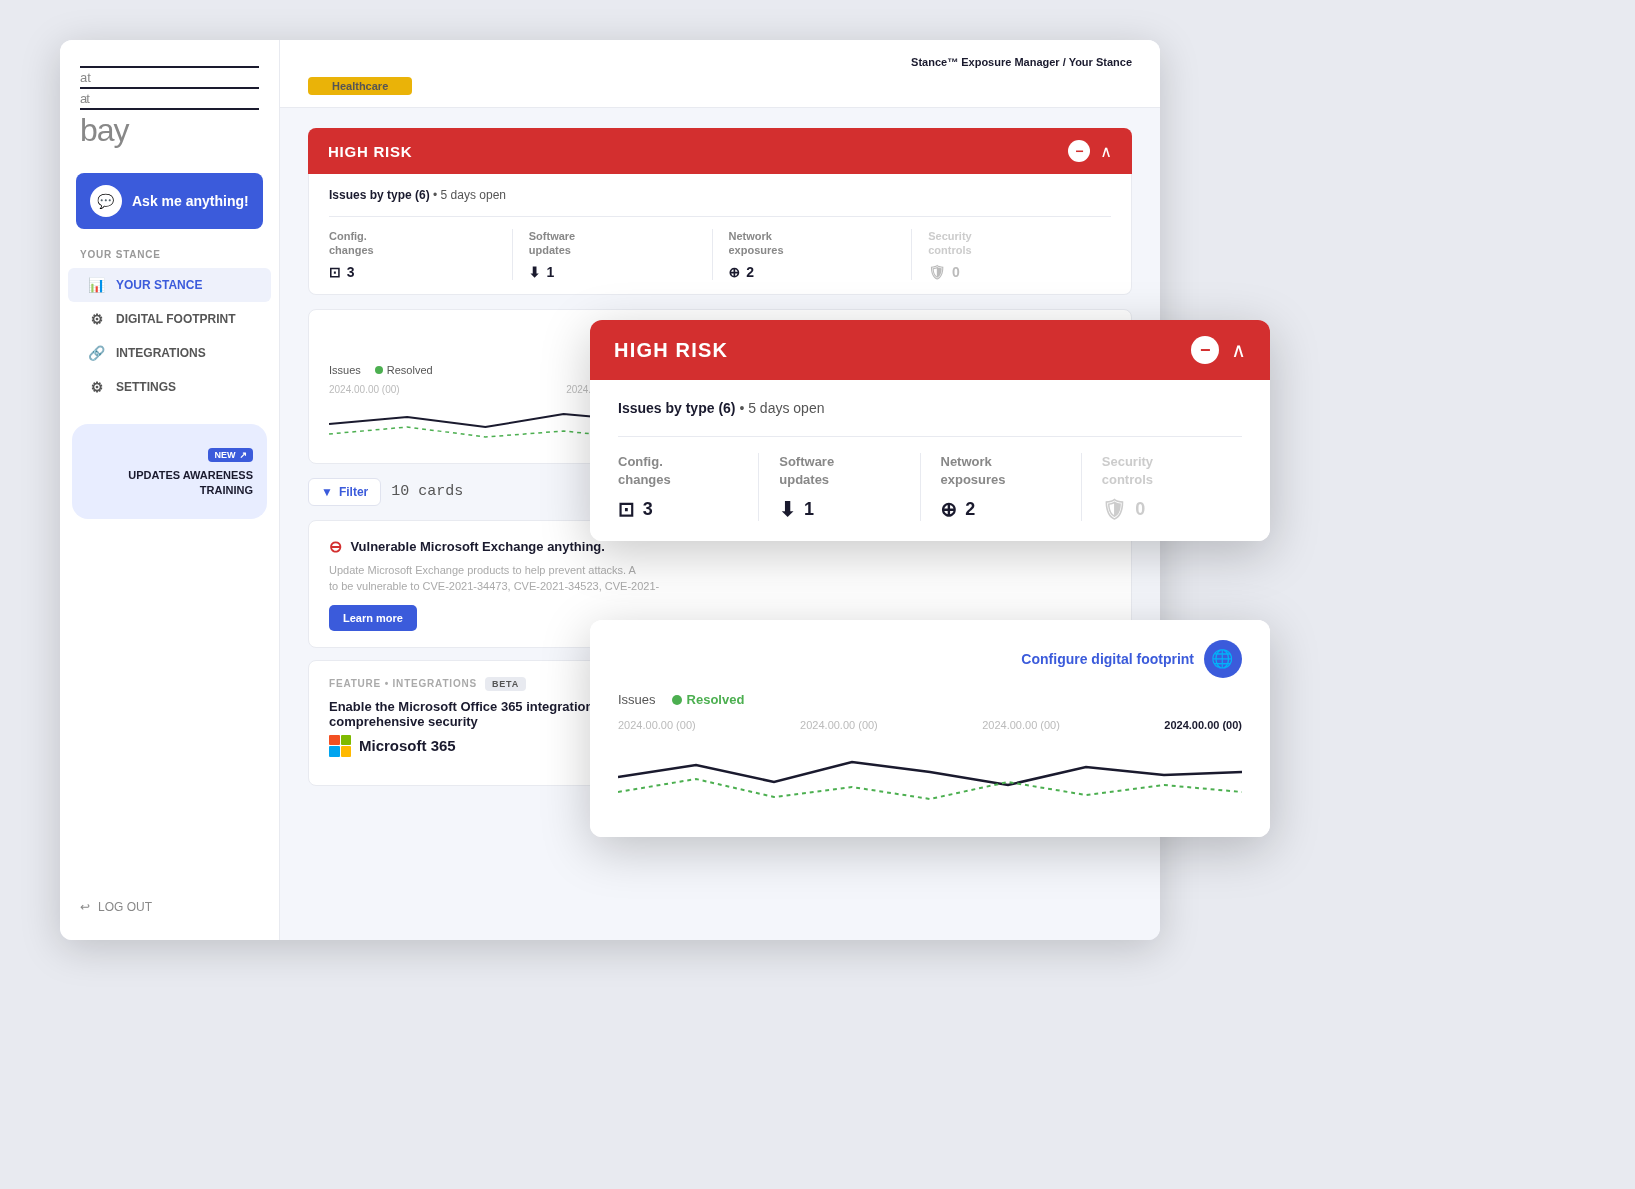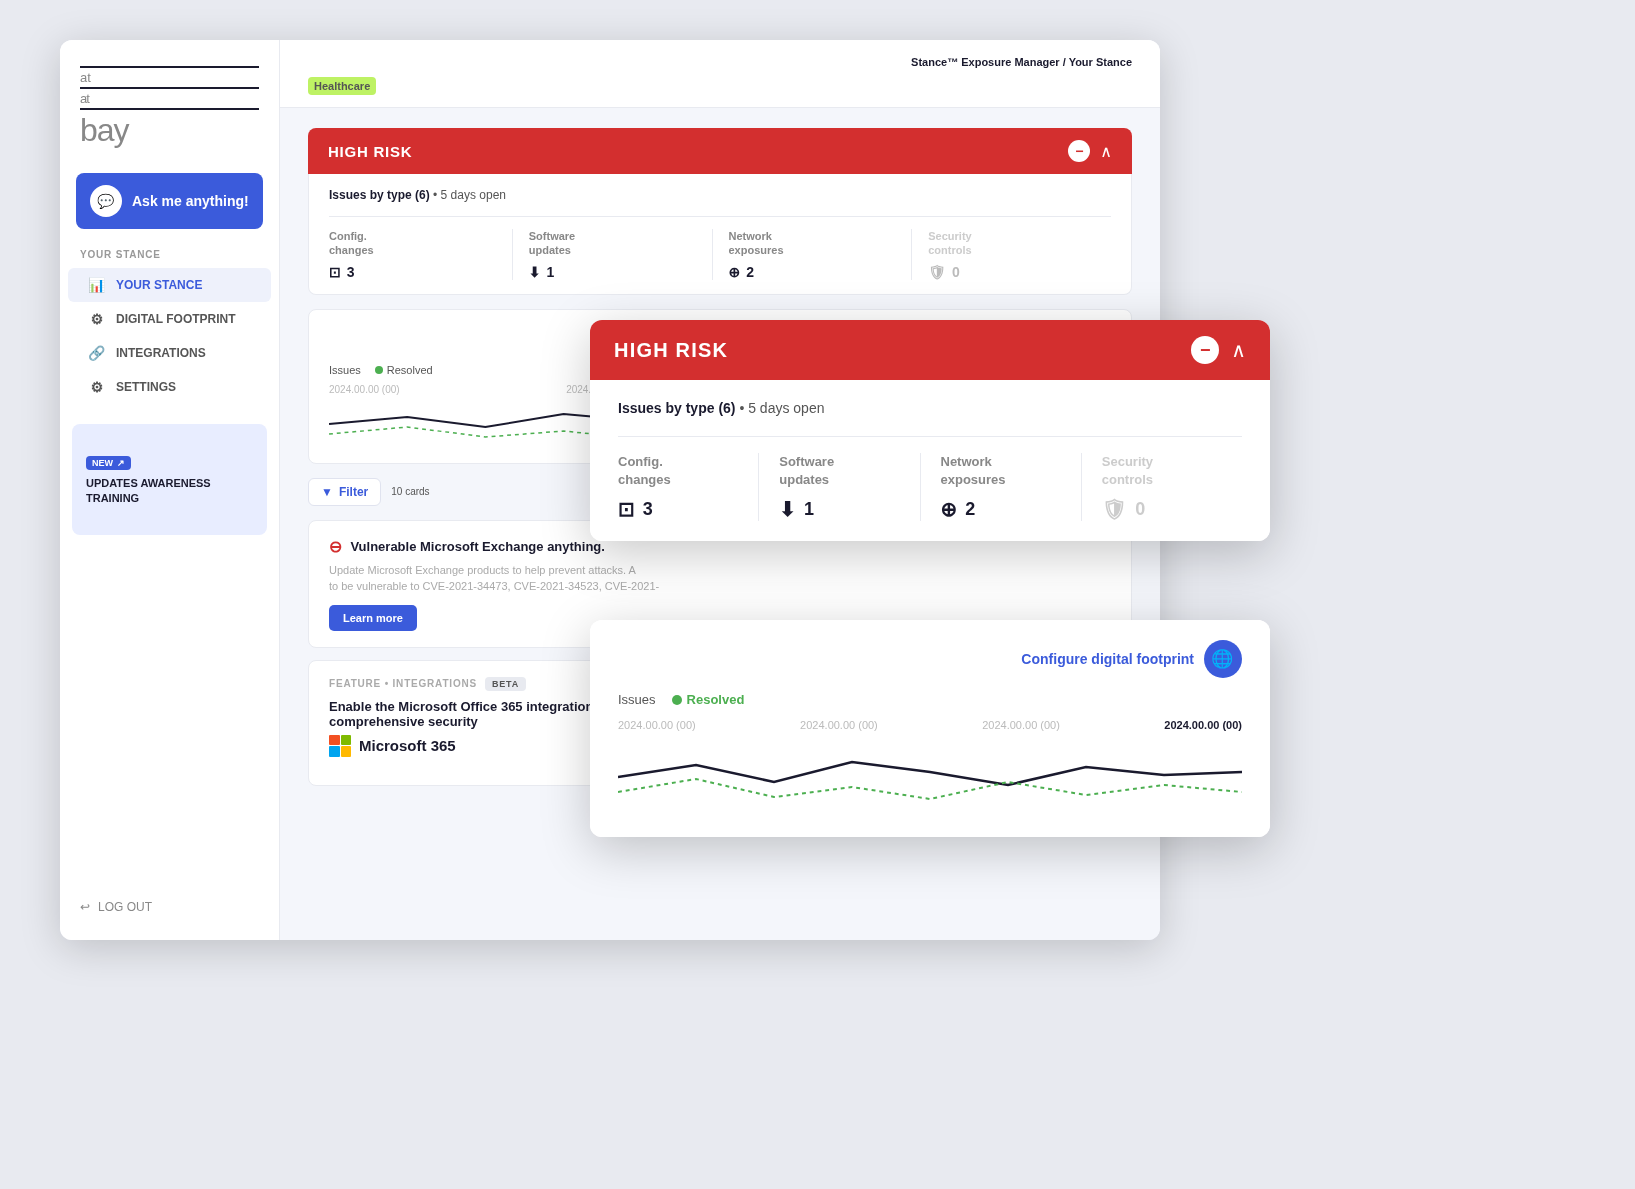--- a/index.html
+++ b/index.html
@@ -104,22 +104,23 @@
       color: #3b5bdb;
     }
     .sidebar-nav-item .nav-icon {
       font-size: 14px;
       width: 18px;
       text-align: center;
     }
     .sidebar-promo {
       margin: 16px 12px;
       background: #e8edff;
-      border-radius: 8px;
-      padding: 28px 14px;
+      border-radius: 16px;
+      padding: 20px 14px;
+      text-align: right;
     }
     .sidebar-promo-new {
       display: inline-flex;
       align-items: center;
       gap: 4px;
       background: #3b5bdb;
       color: #fff;
       font-size: 9px;
       font-weight: 700;
       border-radius: 4px;
@@ -178,26 +179,26 @@
     .select-account-btn {
       font-size: 11px;
       color: #3b5bdb;
       font-weight: 600;
       cursor: pointer;
       background: none;
       border: none;
     }
     .tag-healthcare {
       display: inline-block;
-      background: #bef264;
+      background: #eab308;
       color: #555;
       font-size: 11px;
       font-weight: 600;
       border-radius: 4px;
-      padding: 3px 6px;
+      padding: 3px 24px;
     }
 
     
     .content-body {
       padding: 20px 28px;
     }
     .risk-banner {
       background: #d32f2f;
       border-radius: 8px 8px 0 0;
       padding: 12px 20px;
@@ -359,22 +360,23 @@
       background: #fff;
       border: 1px solid #e0e3ef;
       border-radius: 6px;
       padding: 6px 12px;
       font-size: 12px;
       color: #3b5bdb;
       font-weight: 600;
       cursor: pointer;
     }
     .filter-count {
-      font-size: 10px;
+      font-size: 15px;
       color: #555;
+      font-family: Liberation Mono, monospace;
     }
 
     
     .cards-list {
       display: flex;
       flex-direction: column;
       gap: 12px;
     }
     .card {
       background: #fff;

